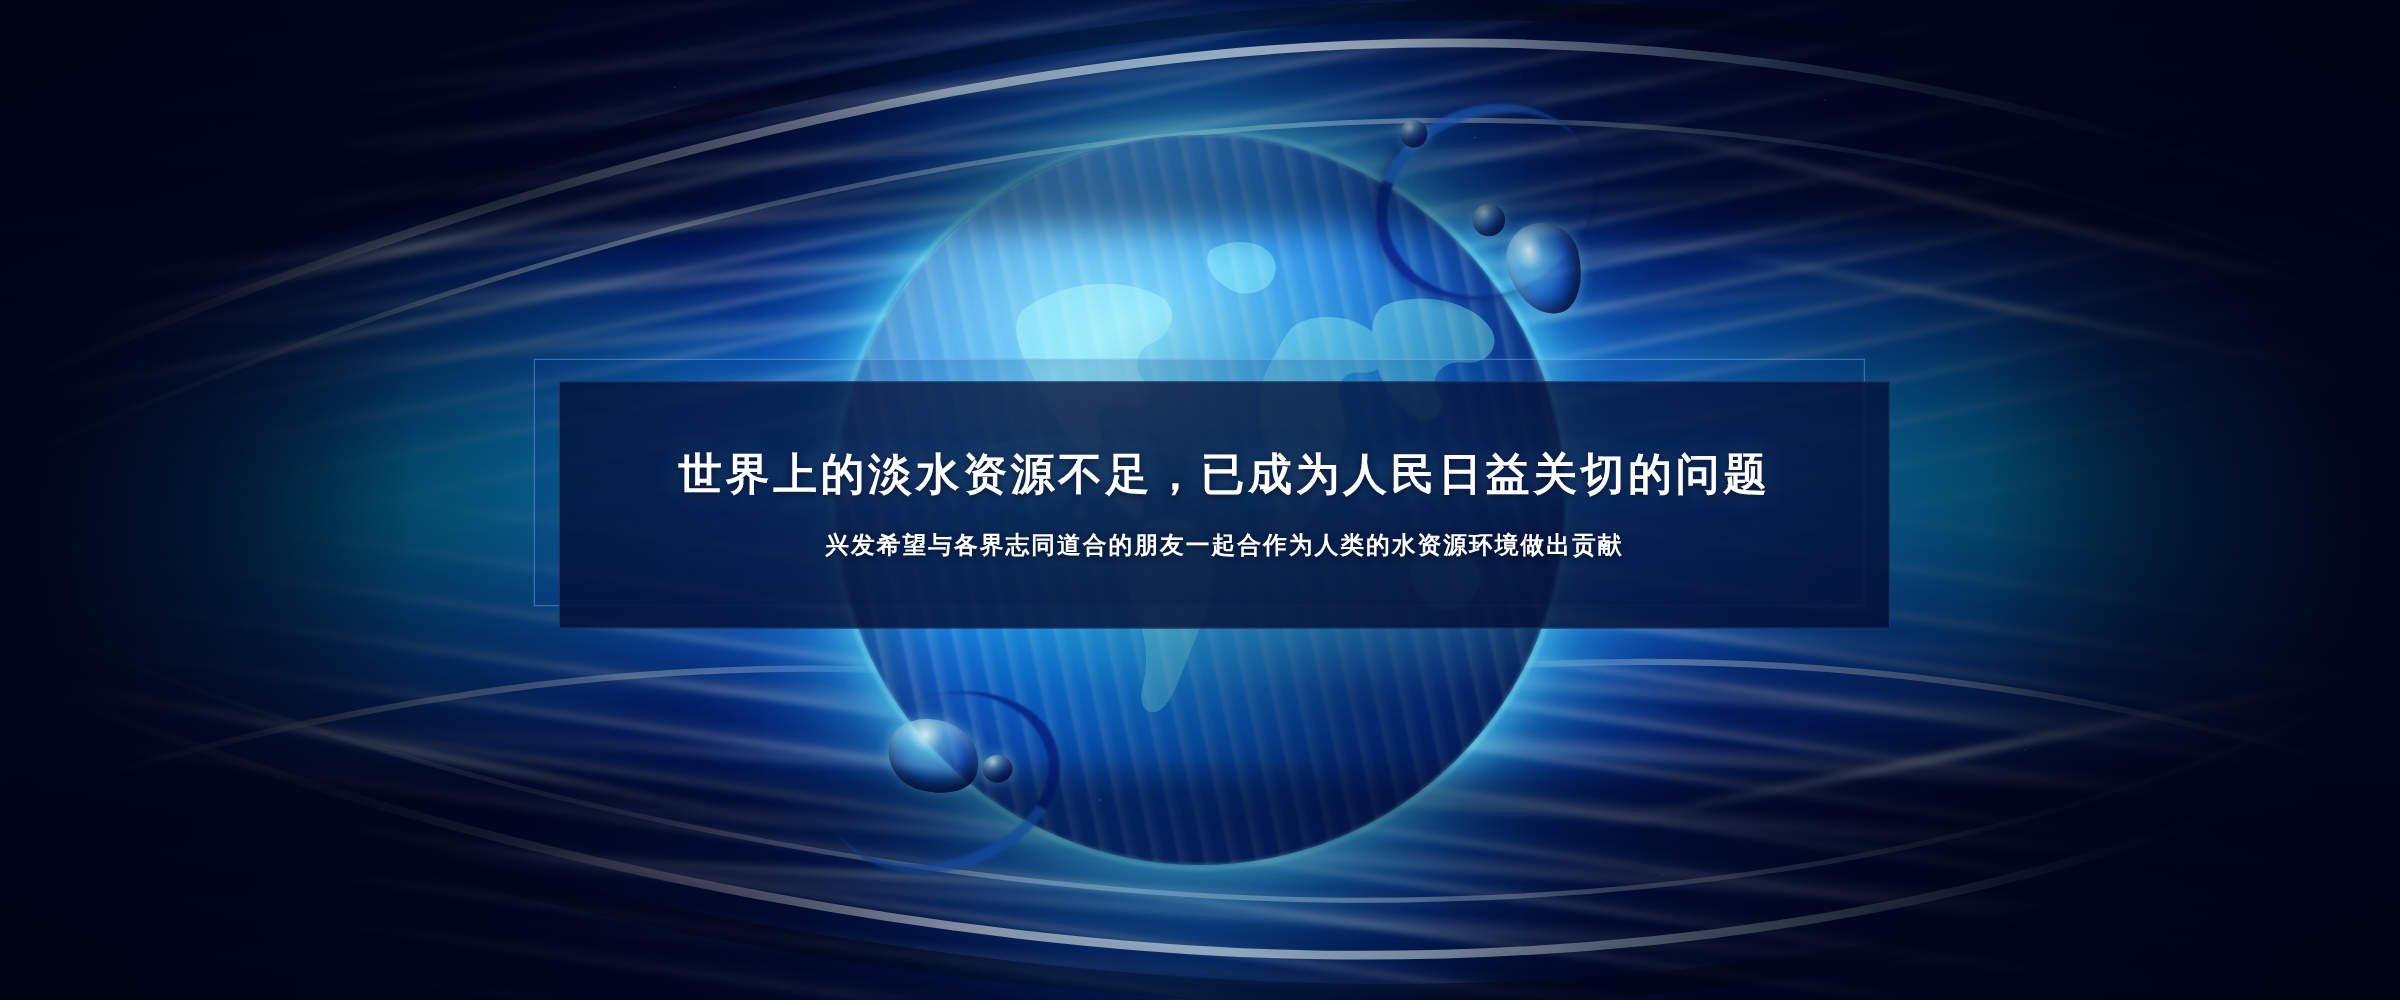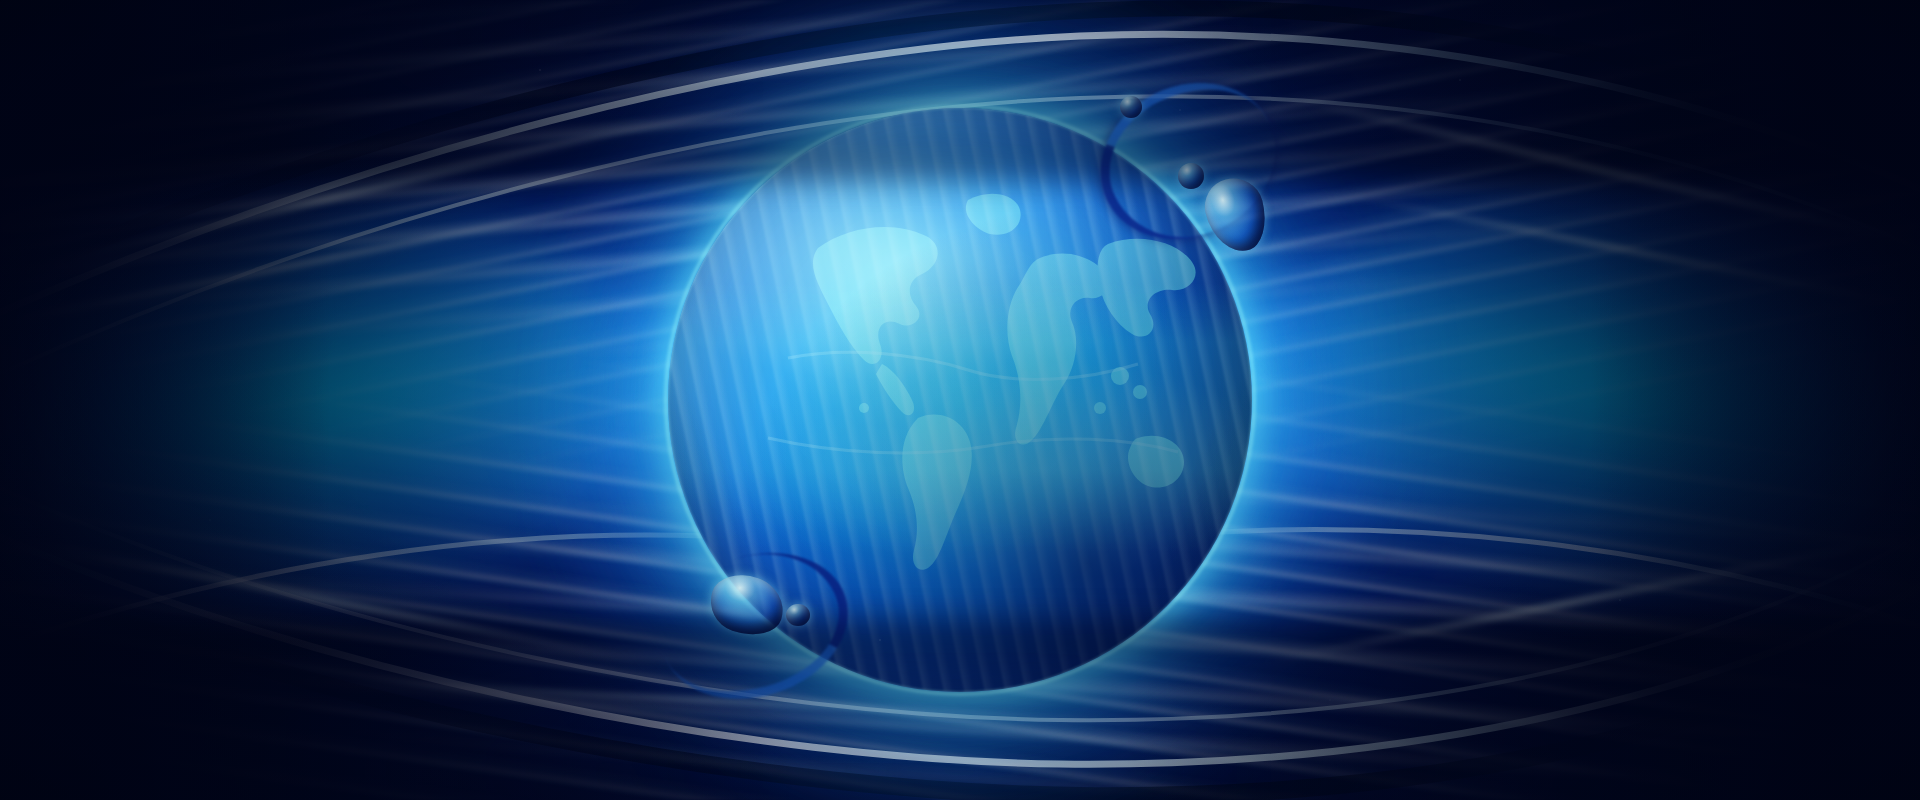--- a/index.html
+++ b/index.html
@@ -474,14 +474,21 @@
   <div class="layer stars"></div>
   <div class="layer speckle"></div>
 
   <div class="rim rim-top"></div>
   <div class="rim rim-bot"></div>
   <div class="edge-dark-l"></div>
   <div class="edge-dark-r"></div>
   <div class="layer corner-dark"></div>
   <div class="layer vignette"></div>
 
+  <div class="panel">
+    <div class="panel-frame"></div>
+    <div class="panel-box">
+      <div class="headline">世界上的淡水资源不足，已成为人民日益关切的问题</div>
+      <div class="subline">兴发希望与各界志同道合的朋友一起合作为人类的水资源环境做出贡献</div>
+    </div>
+  </div>
 
 </div>
 
 </body></html>

